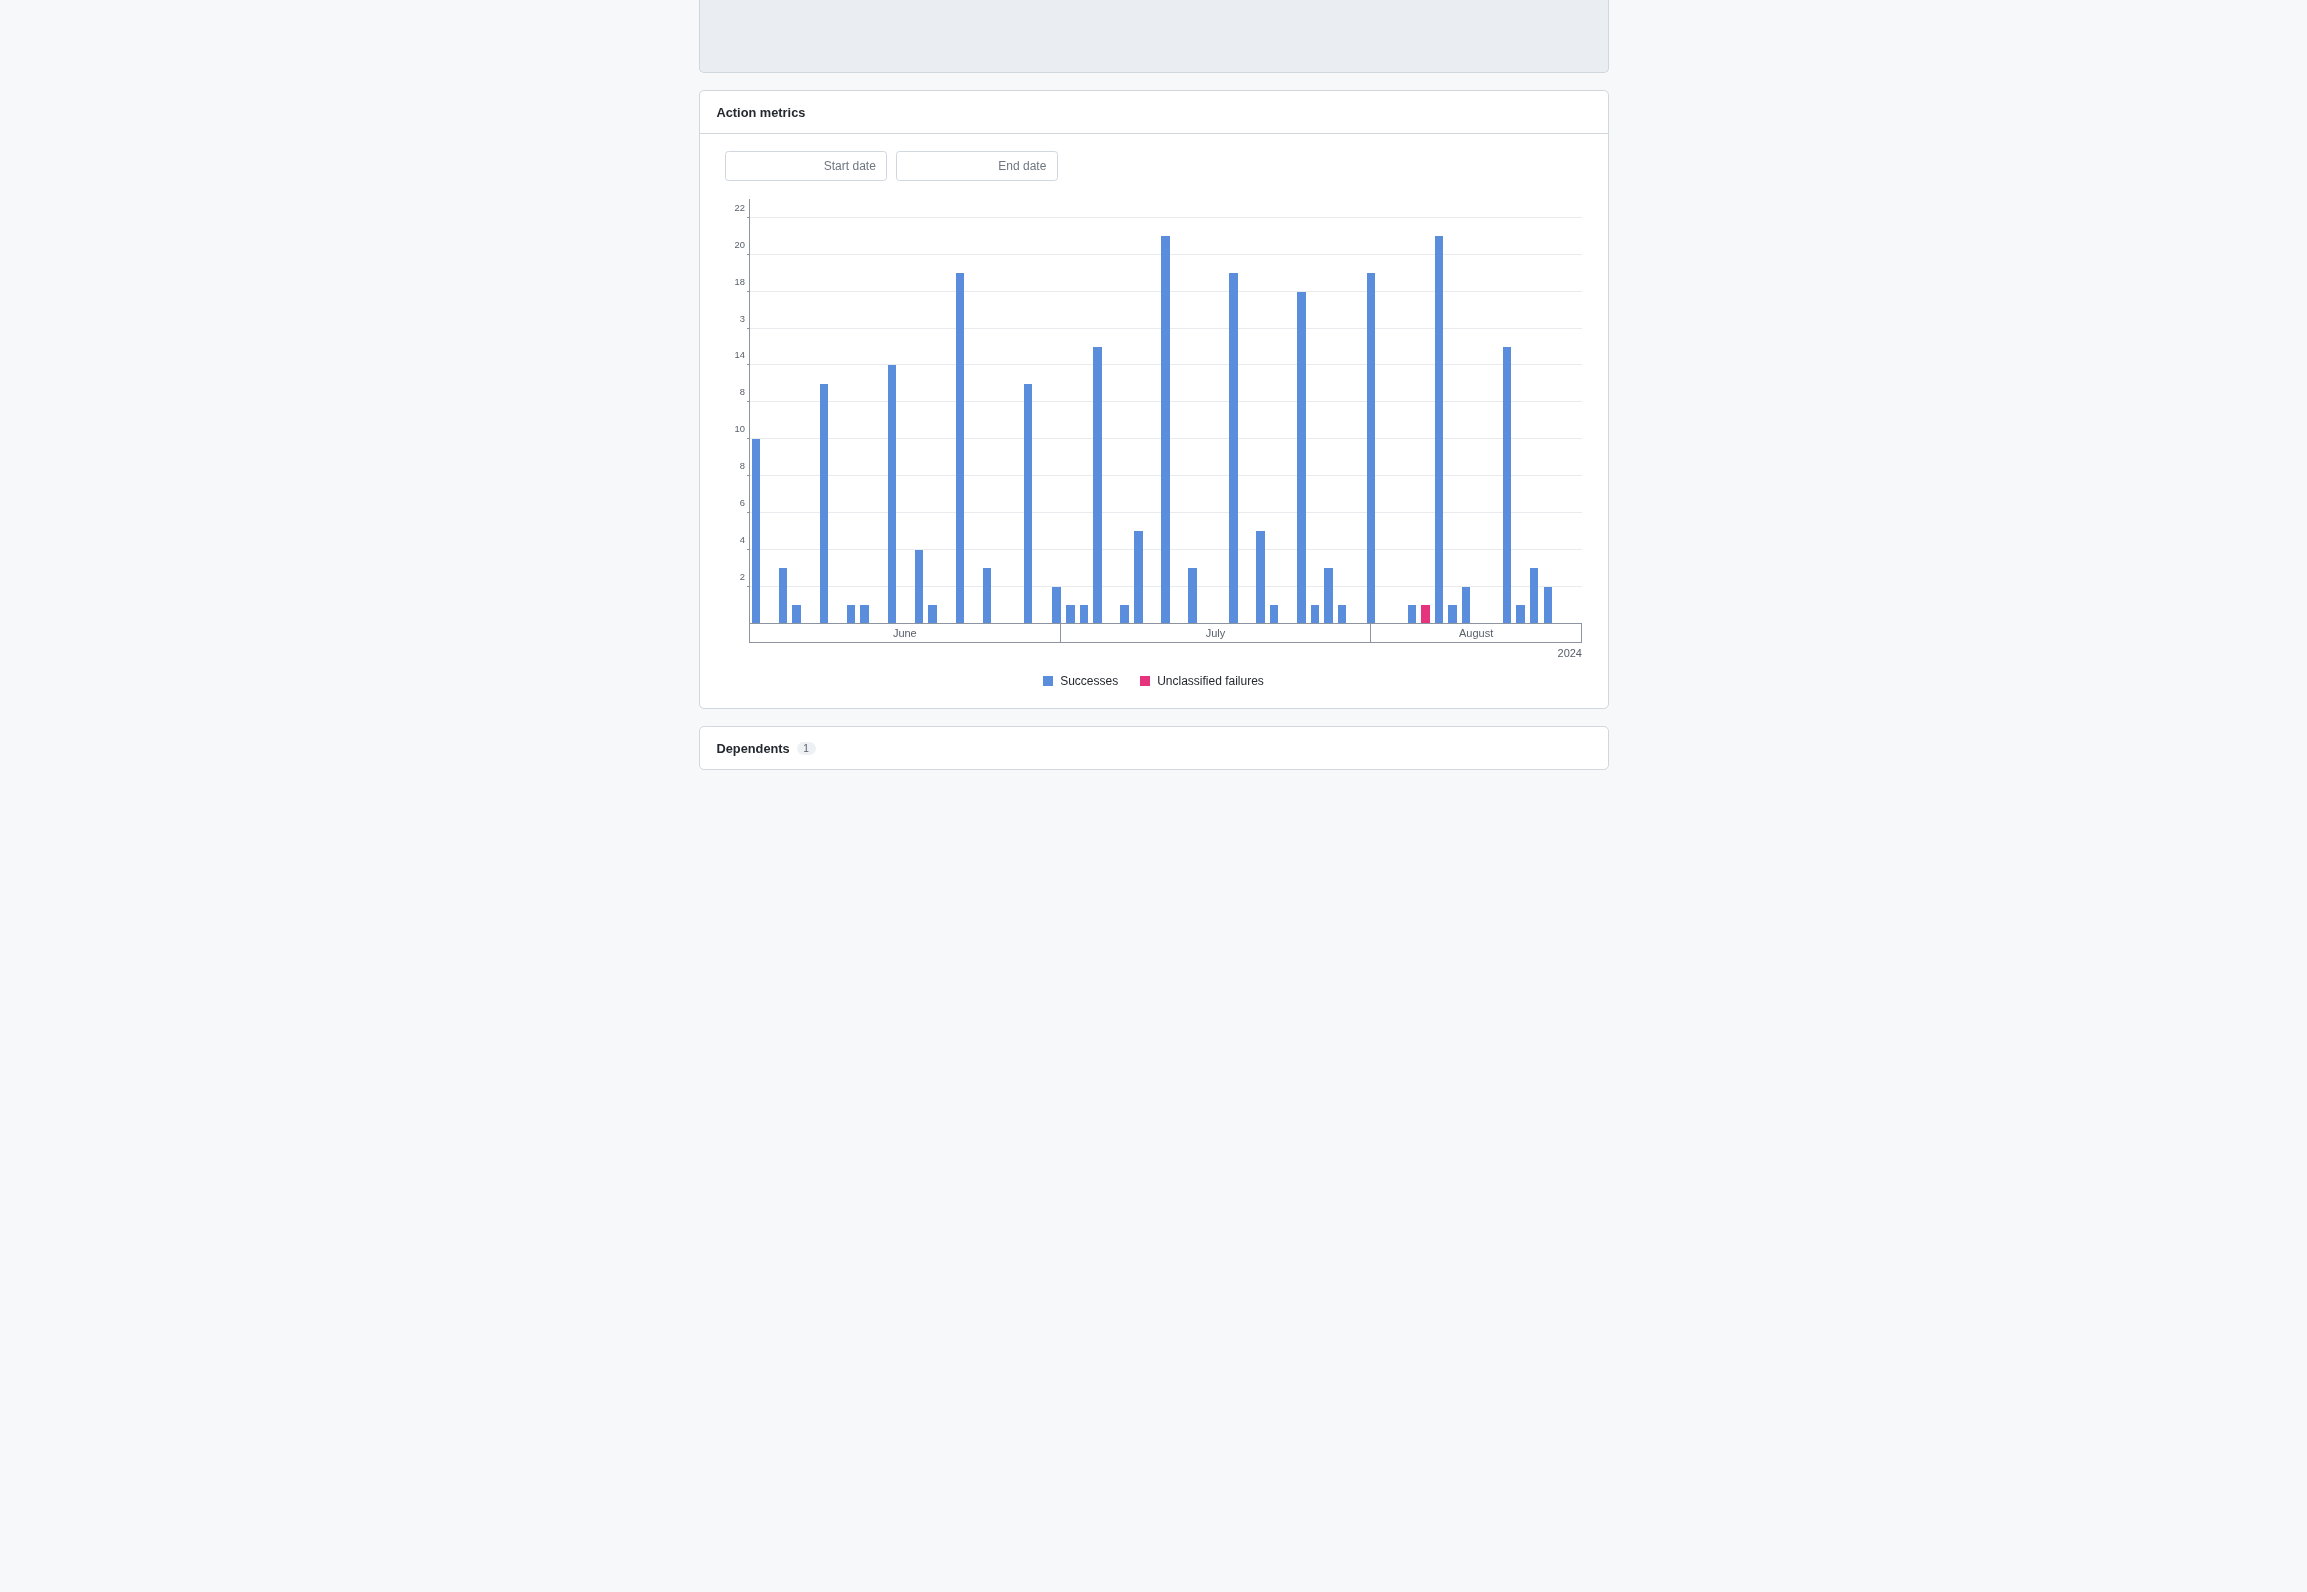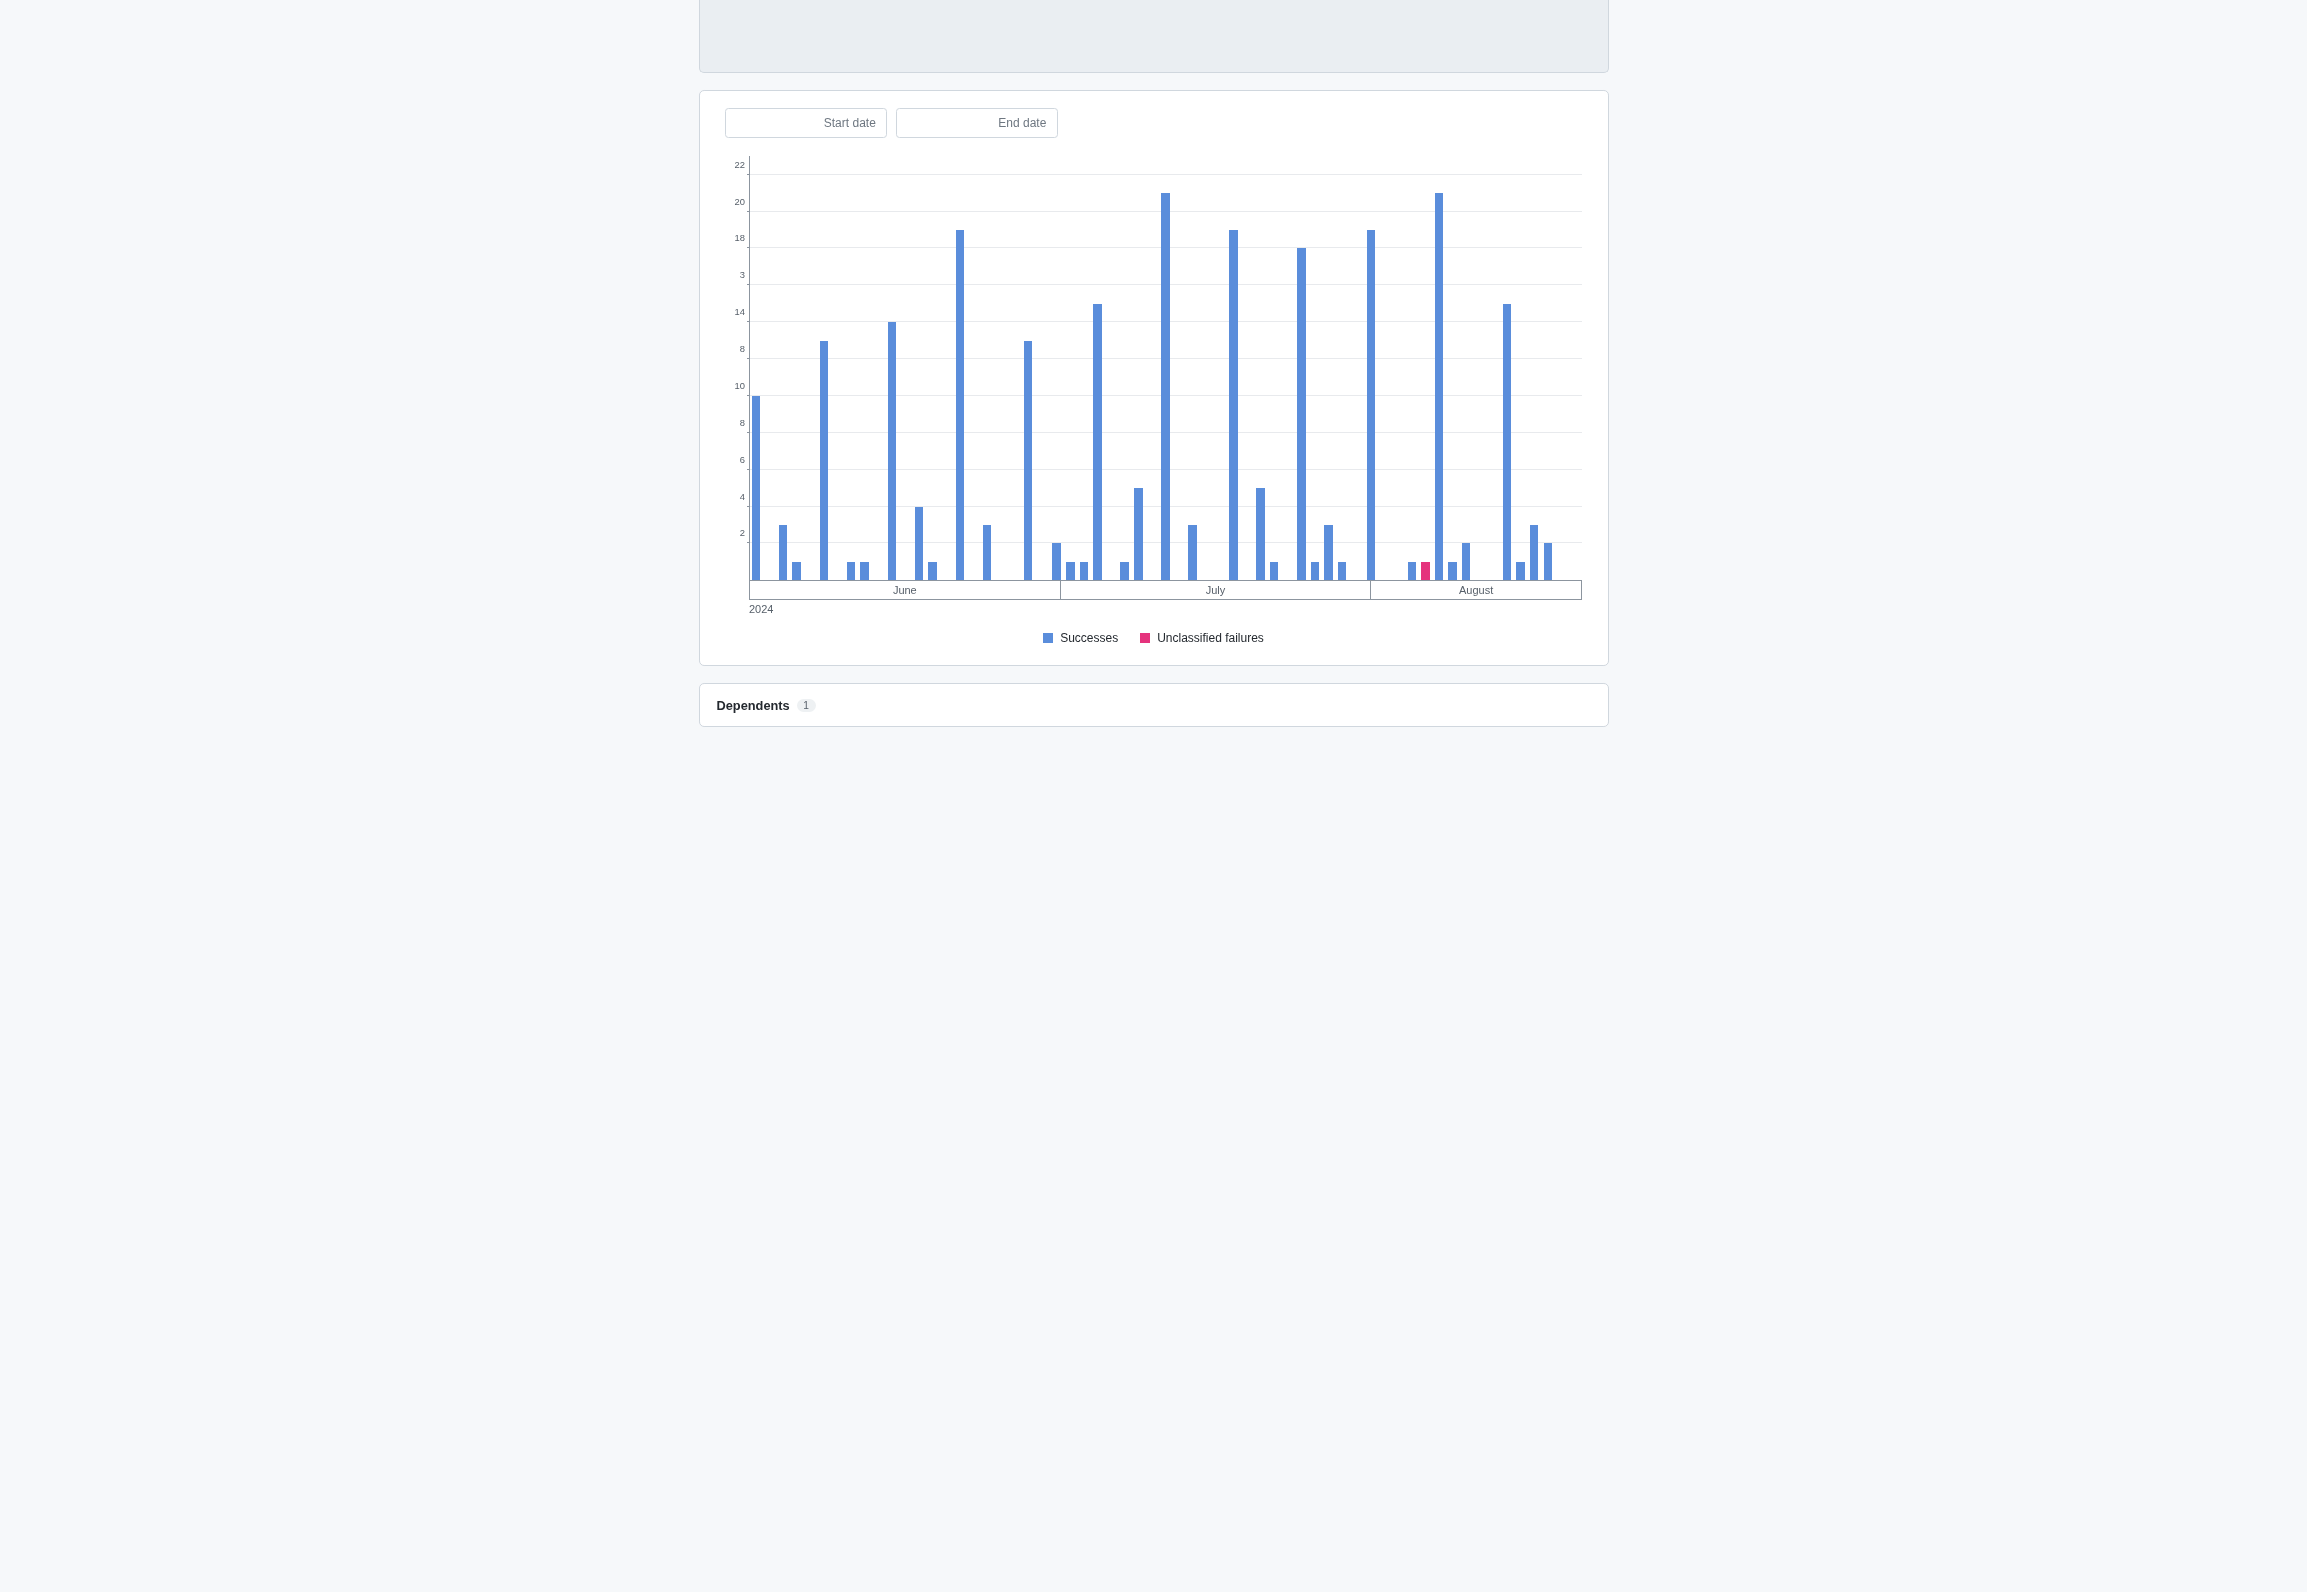--- a/index.html
+++ b/index.html
@@ -113,21 +113,21 @@
     color: #57606a;
     display: flex;
     align-items: center;
     justify-content: center;
   }
   .month-cell:last-child {
     border-right: 0.9px solid #8c959f;
   }
   .year-row {
     margin-left: 24px;
-    text-align: left;
+    text-align: right;
     font-size: 11px;
     color: #57606a;
     padding-top: 3.4px;
   }
   .legend {
     display: flex;
     justify-content: center;
     gap: 22px;
     margin-top: 15.3px;
     font-size: 12px;
@@ -155,20 +155,21 @@
   }
 </style>
 </head>
 <body>
 
 <div class="container">
 
   <div class="card-placeholder"></div>
 
   <div class="card">
+    <div class="card-header">Action metrics</div>
     <div class="card-body">
       <div class="date-row">
         <div class="date-input">Start date</div>
         <div class="date-input">End date</div>
       </div>
 
       <div class="chart-wrap">
         <div class="plot-area" id="plot-area">
             <div class="gridline" style="bottom: 8.69565%;"></div>
             <div class="ytick-mark" style="bottom: 8.69565%;"></div>

